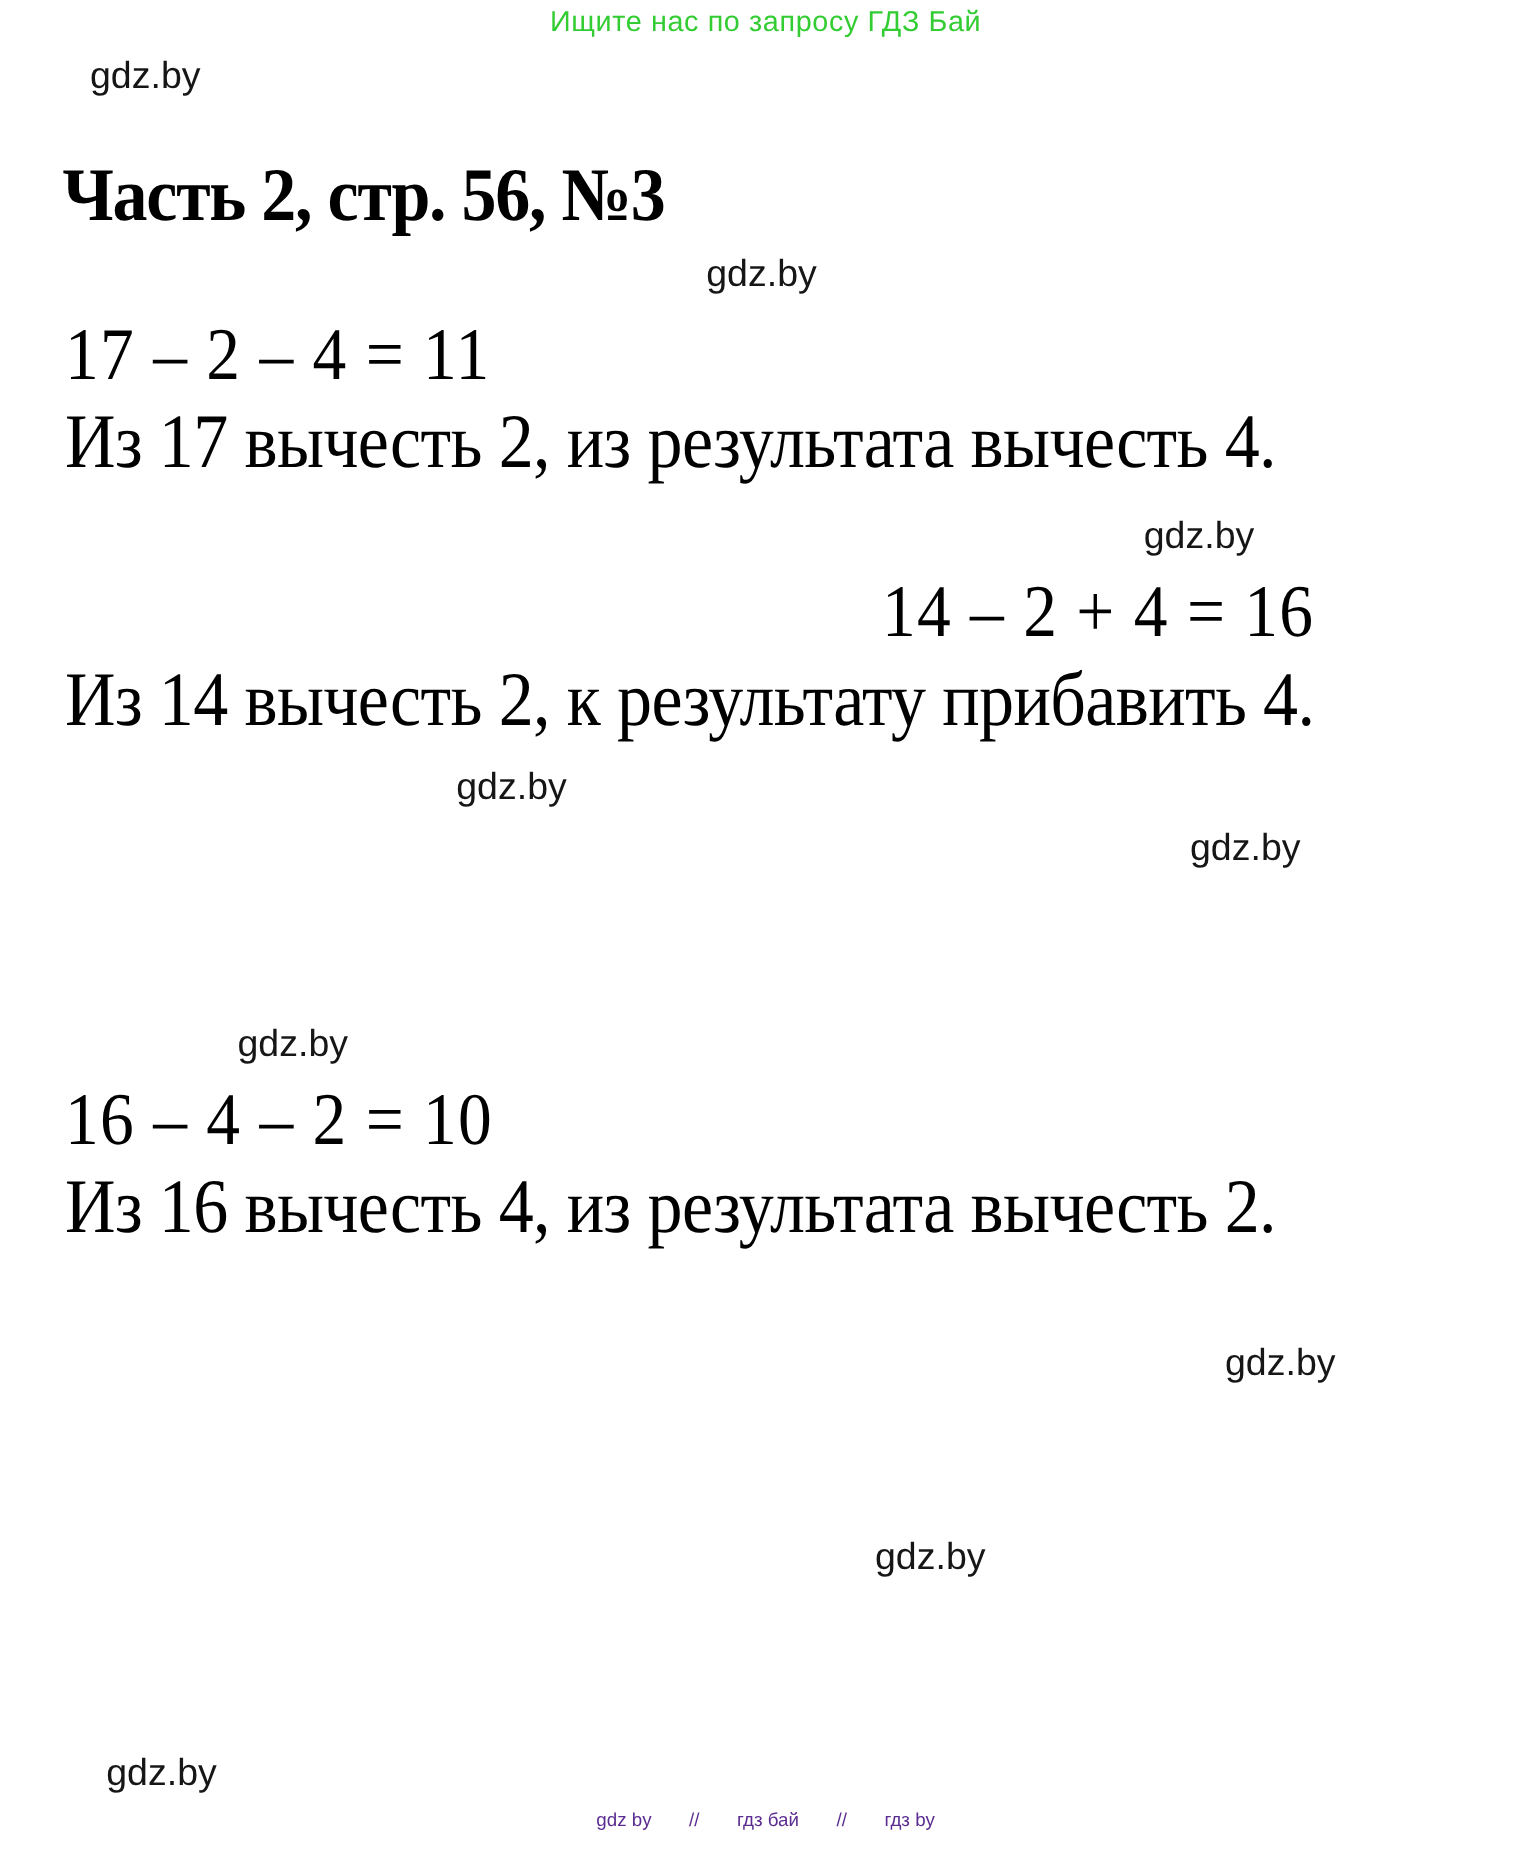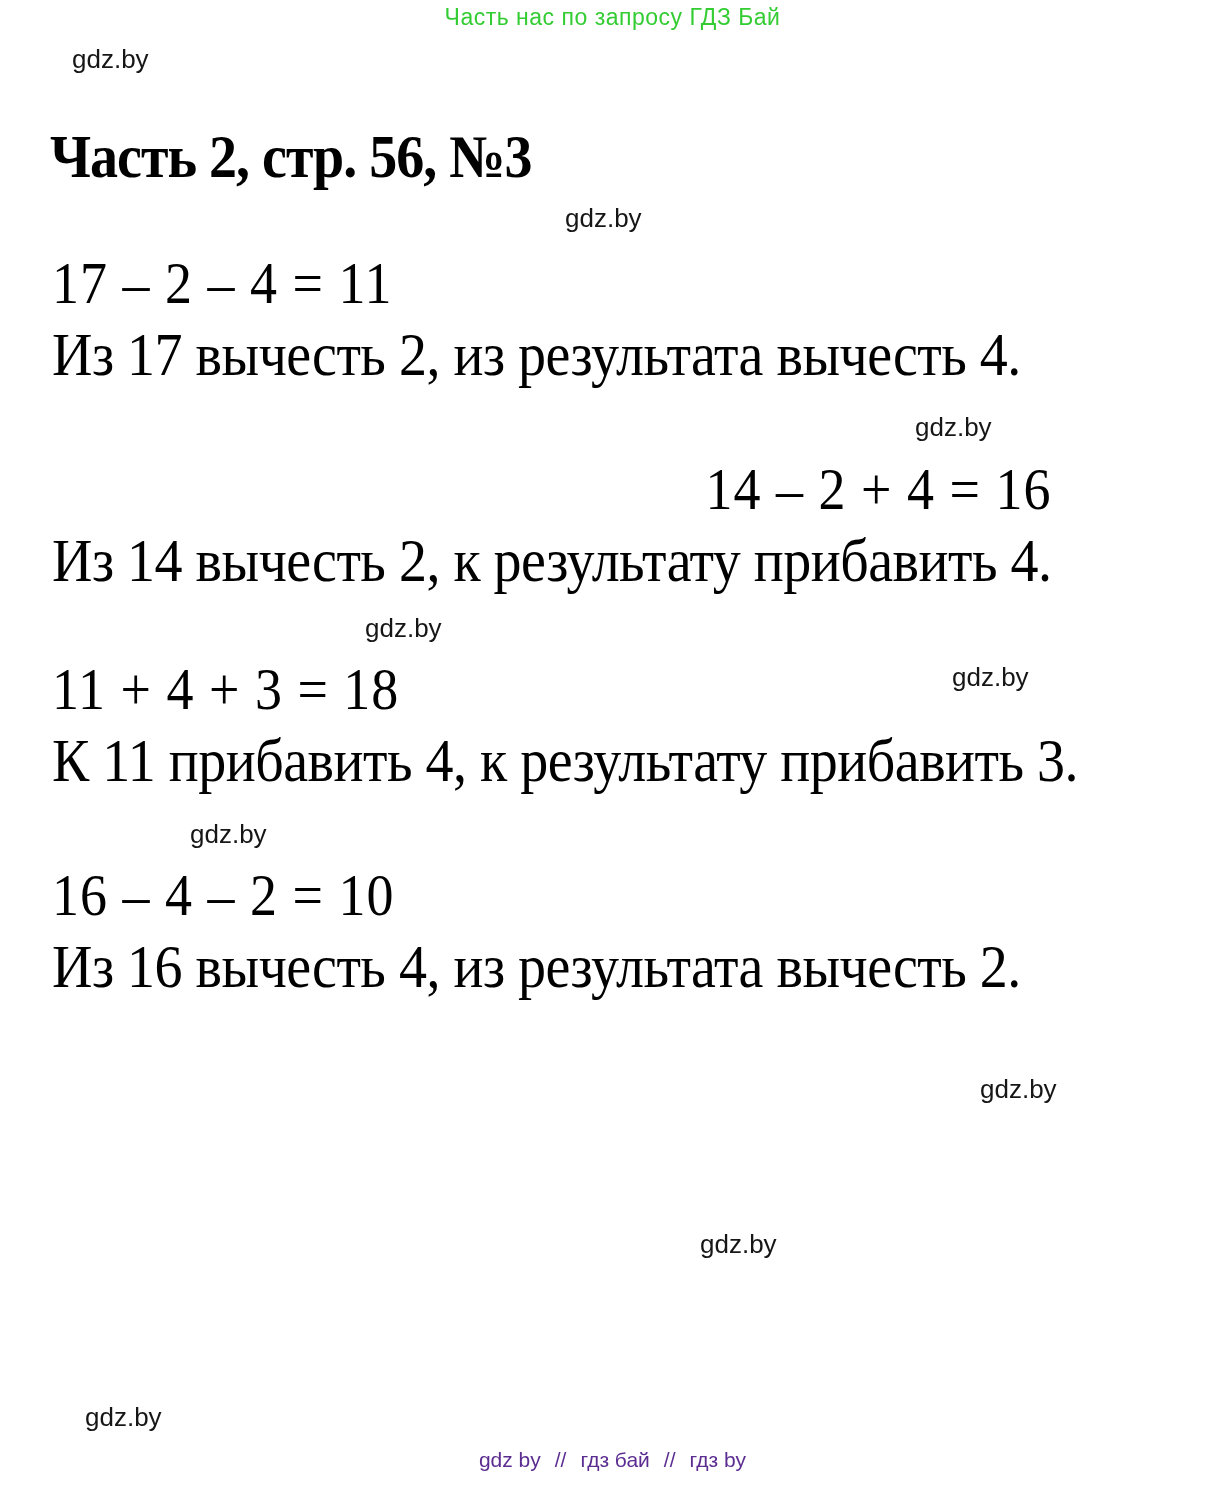--- a/index.html
+++ b/index.html
@@ -24,21 +24,21 @@
     text-align: center;
     font-family: "Liberation Sans", sans-serif;
     font-size: 23px;
     font-weight: 500;
     color: #33cc33;
     letter-spacing: 0.5px;
   }
   .watermark {
     position: absolute;
     font-family: "Liberation Sans", sans-serif;
-    font-size: 26px;
+    font-size: 30px;
     color: #161616;
     letter-spacing: 0px;
   }
   .wm-top-left    { left: 72px;  top: 44px;  }
   .wm-under-title { left: 565px; top: 203px; }
   .wm-right-1     { left: 915px; top: 412px; }
   .wm-mid-left-1  { left: 365px; top: 613px; }
   .wm-right-2     { left: 952px; top: 662px; }
   .wm-left-2      { left: 190px; top: 819px; }
   .wm-right-3     { left: 980px; top: 1074px;}
@@ -83,34 +83,34 @@
     transform-origin: left top;
   }
   .footer {
     position: absolute;
     left: 0;
     right: 0;
     top: 1448px;
     display: flex;
     justify-content: center;
     align-items: center;
-    gap: 14px;
+    gap: 30px;
     font-family: "Liberation Sans", sans-serif;
-    font-size: 21px;
+    font-size: 15px;
     color: #5c2d91;
   }
   .footer .sep { color: #5c2d91; }
   .footer .flink { color: #5c2d91; text-decoration: none; cursor: pointer; }
 </style>
 </head>
 <body>
 
 <div class="page">
 
-  <div class="promo-banner">Часть нас по запросу ГДЗ Бай</div>
+  <div class="promo-banner">Ищите нас по запросу ГДЗ Бай</div>
 
   <span class="watermark wm-top-left">gdz.by</span>
 
   <div class="page-title">Часть 2, стр. 56, №3</div>
 
   <span class="watermark wm-under-title">gdz.by</span>
 
   <div class="problem pb-1">
     <div class="equation">17 – 2 – 4 = 11</div>
     <div class="explanation">Из 17 вычесть 2, из результата вычесть 4.</div>
@@ -120,24 +120,20 @@
 
   <div class="problem pb-2">
     <div class="equation">14 – 2 + 4 = 16</div>
     <div class="explanation">Из 14 вычесть 2, к результату прибавить 4.</div>
   </div>
 
   <span class="watermark wm-mid-left-1">gdz.by</span>
 
   <span class="watermark wm-right-2">gdz.by</span>
 
-  <div class="problem pb-3">
-    <div class="equation">11 + 4 + 3 = 18</div>
-    <div class="explanation">К 11 прибавить 4, к результату прибавить 3.</div>
-  </div>
 
   <span class="watermark wm-left-2">gdz.by</span>
 
   <div class="problem pb-4">
     <div class="equation">16 – 4 – 2 = 10</div>
     <div class="explanation">Из 16 вычесть 4, из результата вычесть 2.</div>
   </div>
 
   <span class="watermark wm-right-3">gdz.by</span>
 

